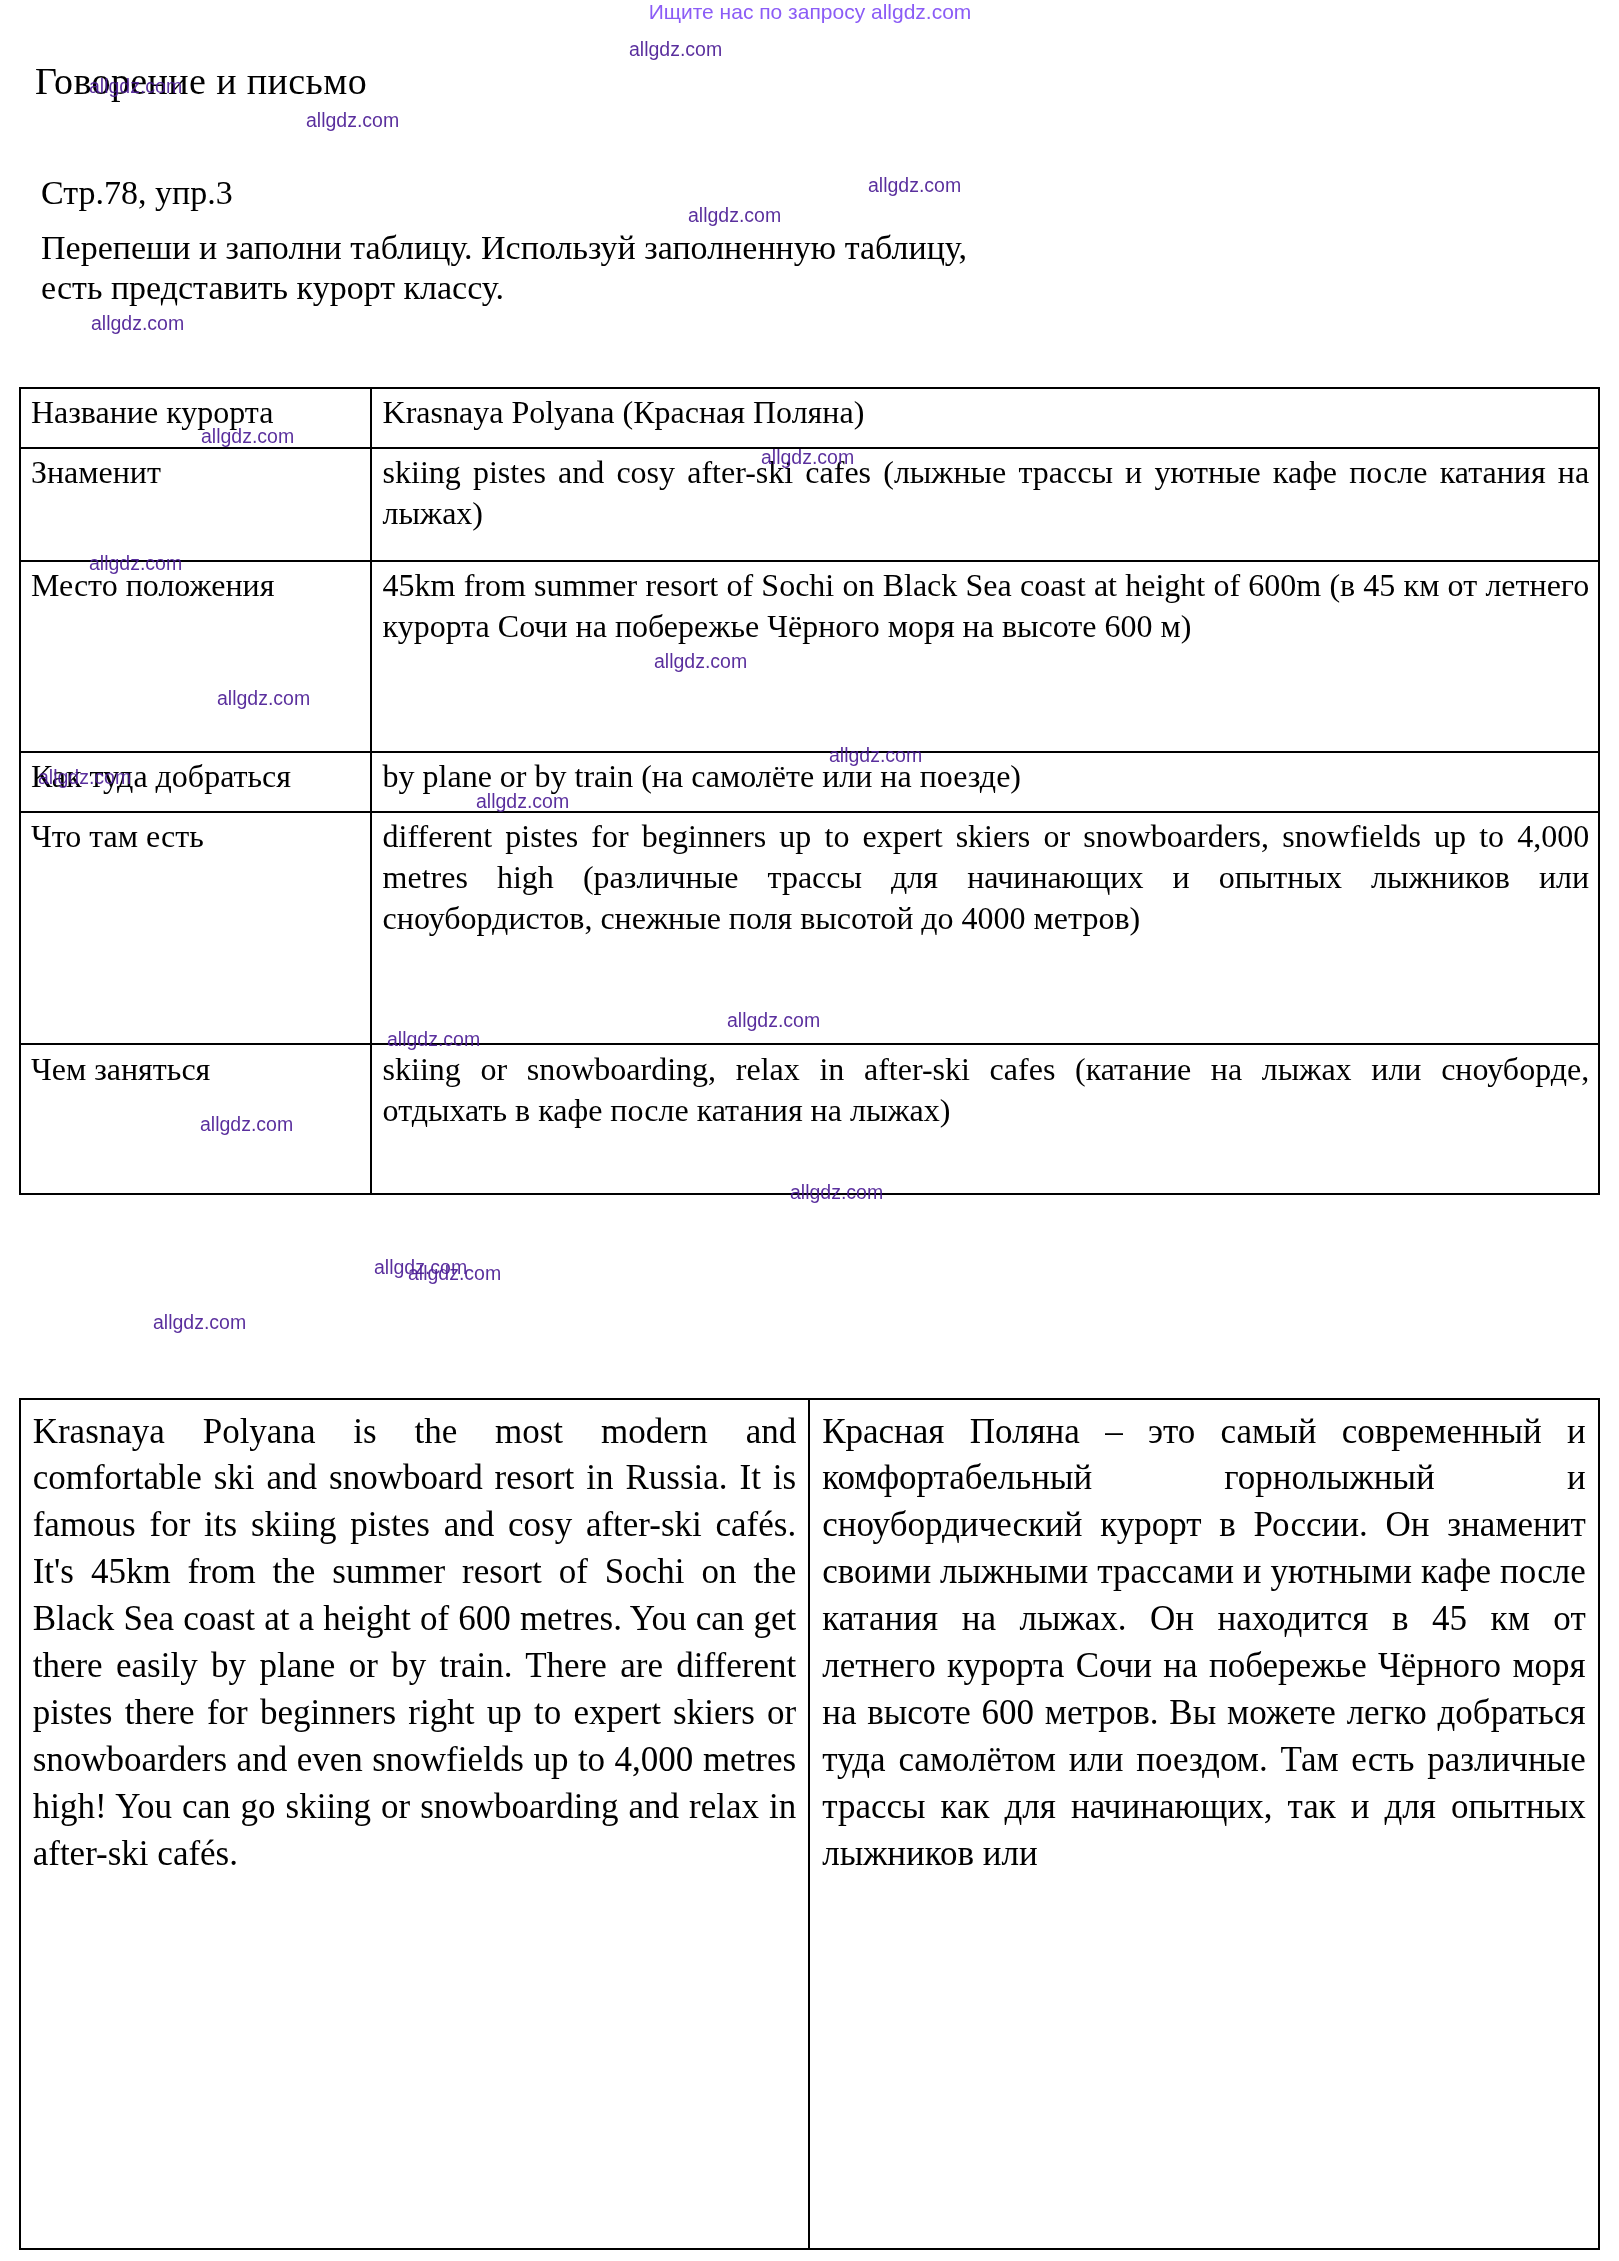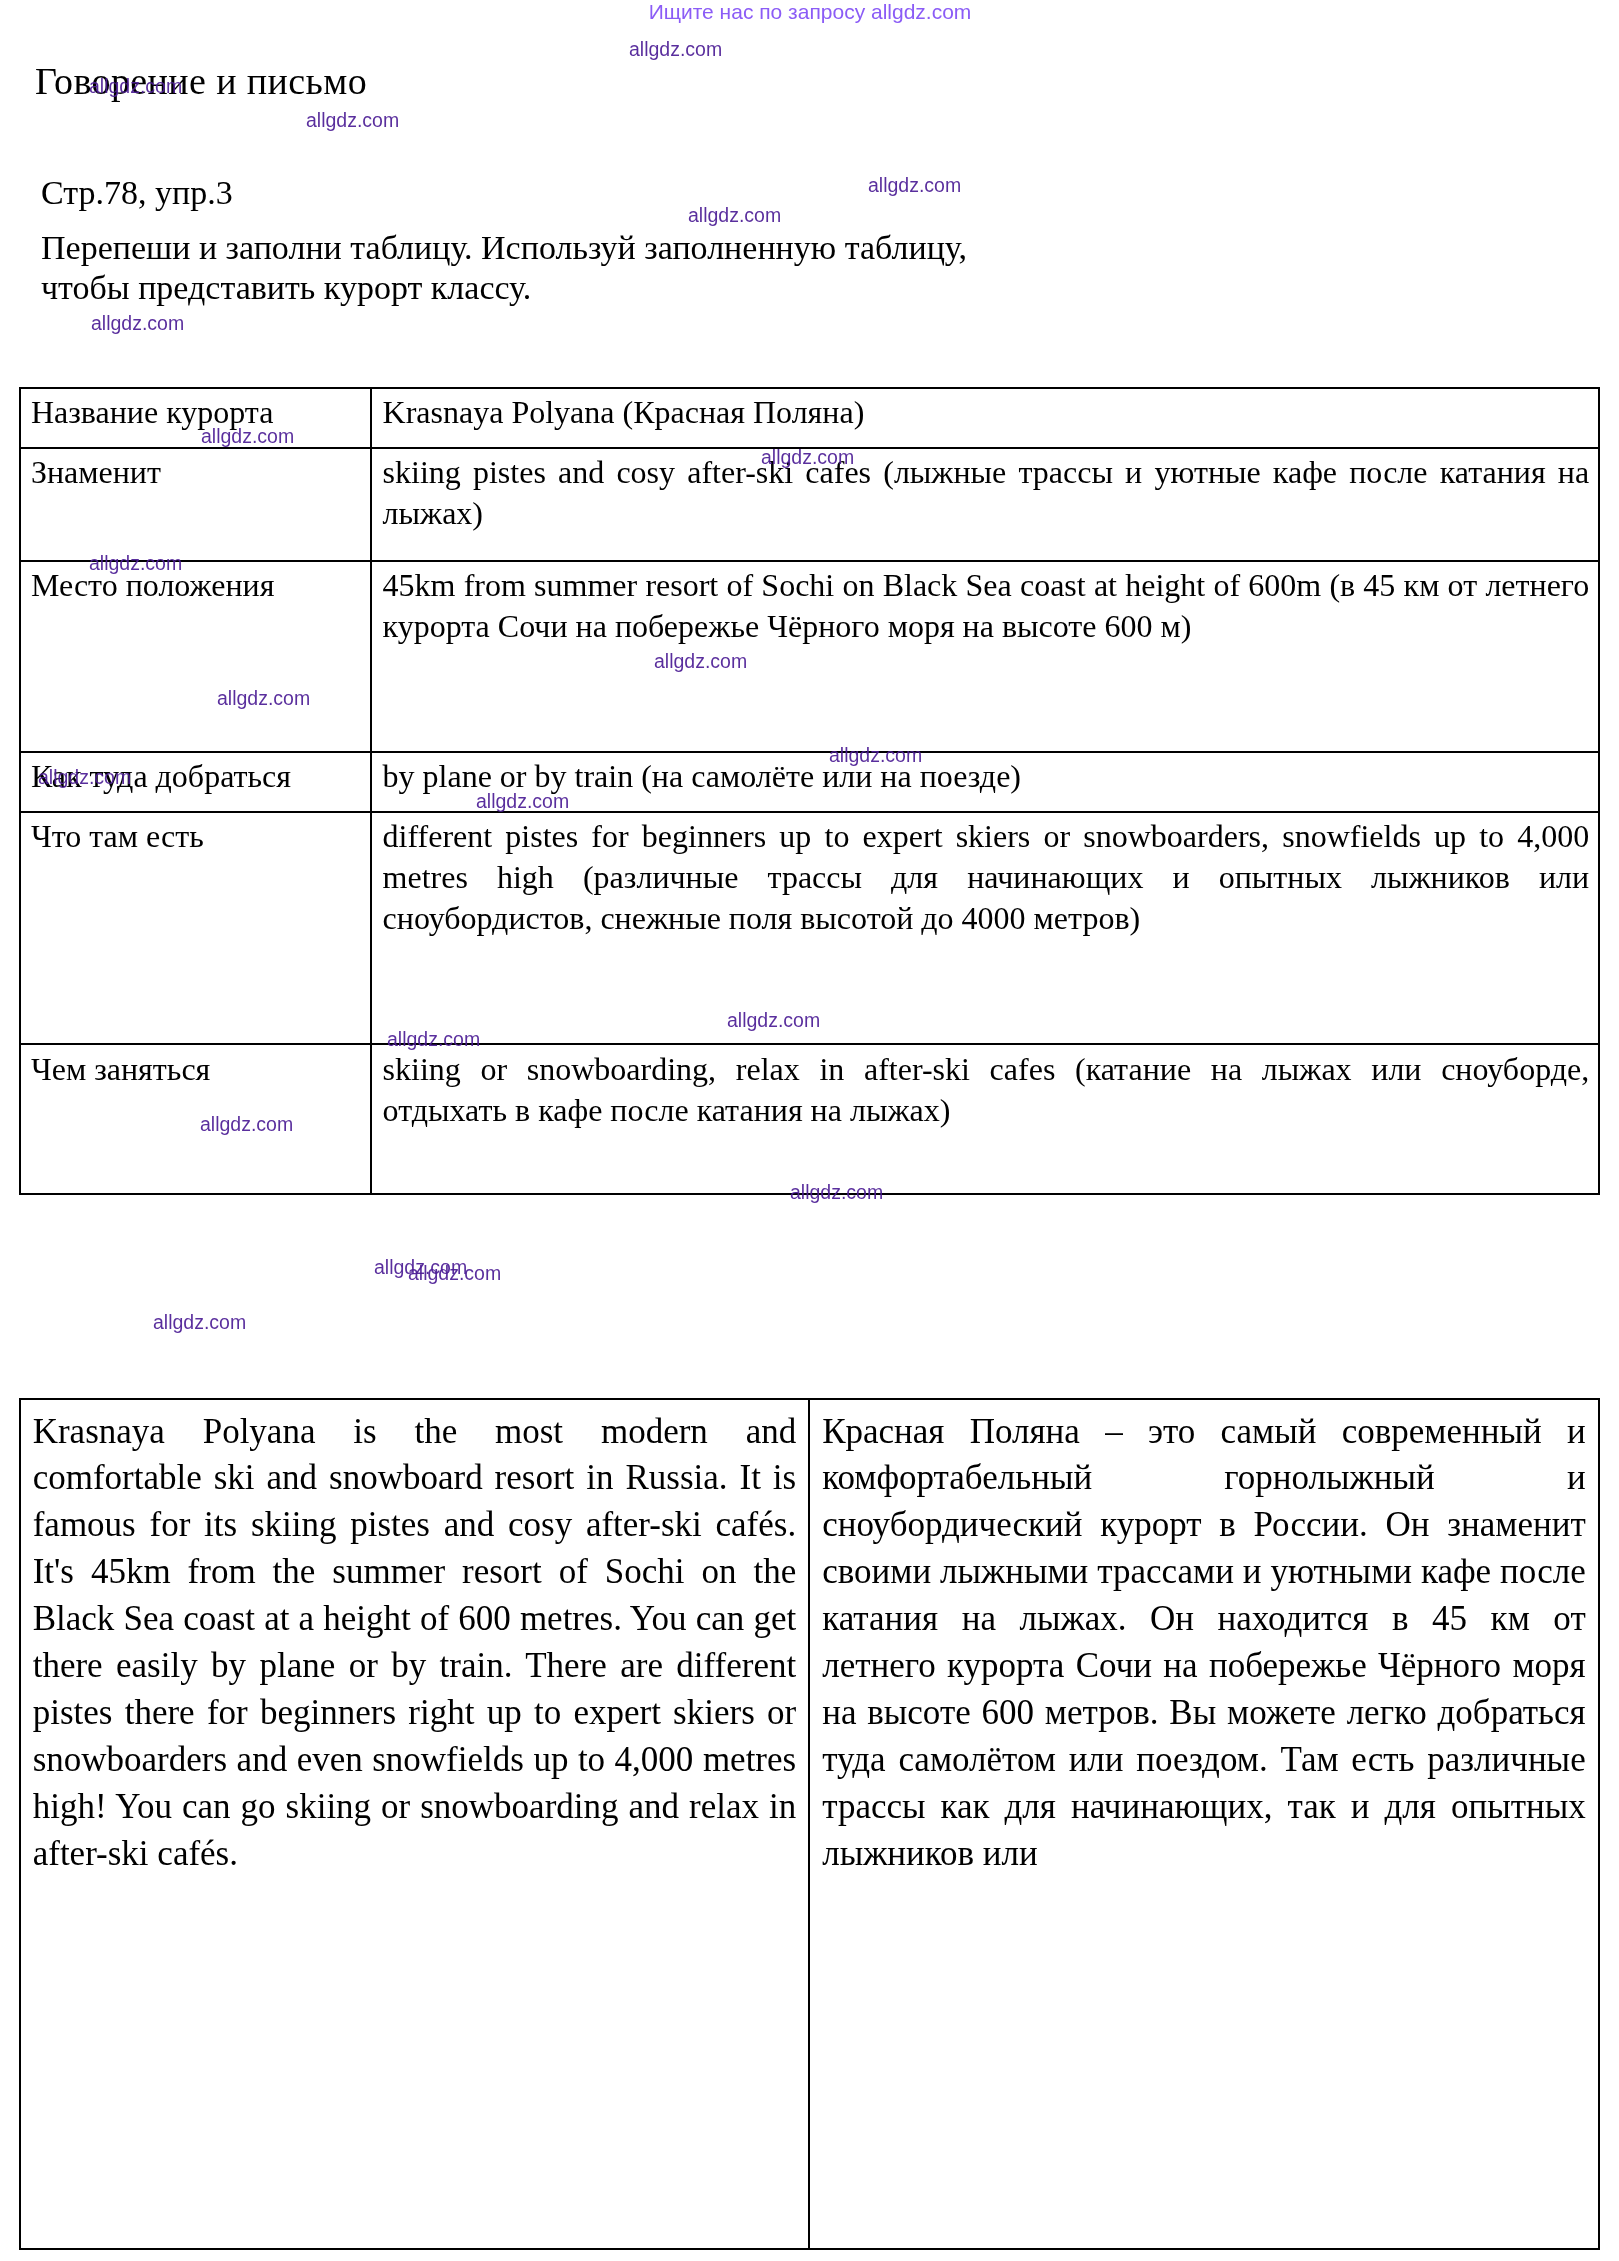--- a/index.html
+++ b/index.html
@@ -157,21 +157,21 @@
 <div class="page">
 
   <div class="promo-bar">Ищите нас по запросу allgdz.com</div>
 
   <div class="doc-title">Говорение и письмо</div>
 
   <div class="exercise-ref">Стр.78, упр.3</div>
 
   <div class="instruction">
     <span class="l1">Перепеши и заполни таблицу. Используй заполненную таблицу,</span>
-    <span class="l2">чтобы представить курорт классу.</span>
+    <span class="l2">есть представить курорт классу.</span>
   </div>
 
   <table class="table-resort">
     <tbody>
       <tr class="row-name">
         <td class="label">Название курорта</td>
         <td class="value">Krasnaya Polyana (Красная Поляна)</td>
       </tr>
       <tr class="row-famous">
         <td class="label">Знаменит</td>

